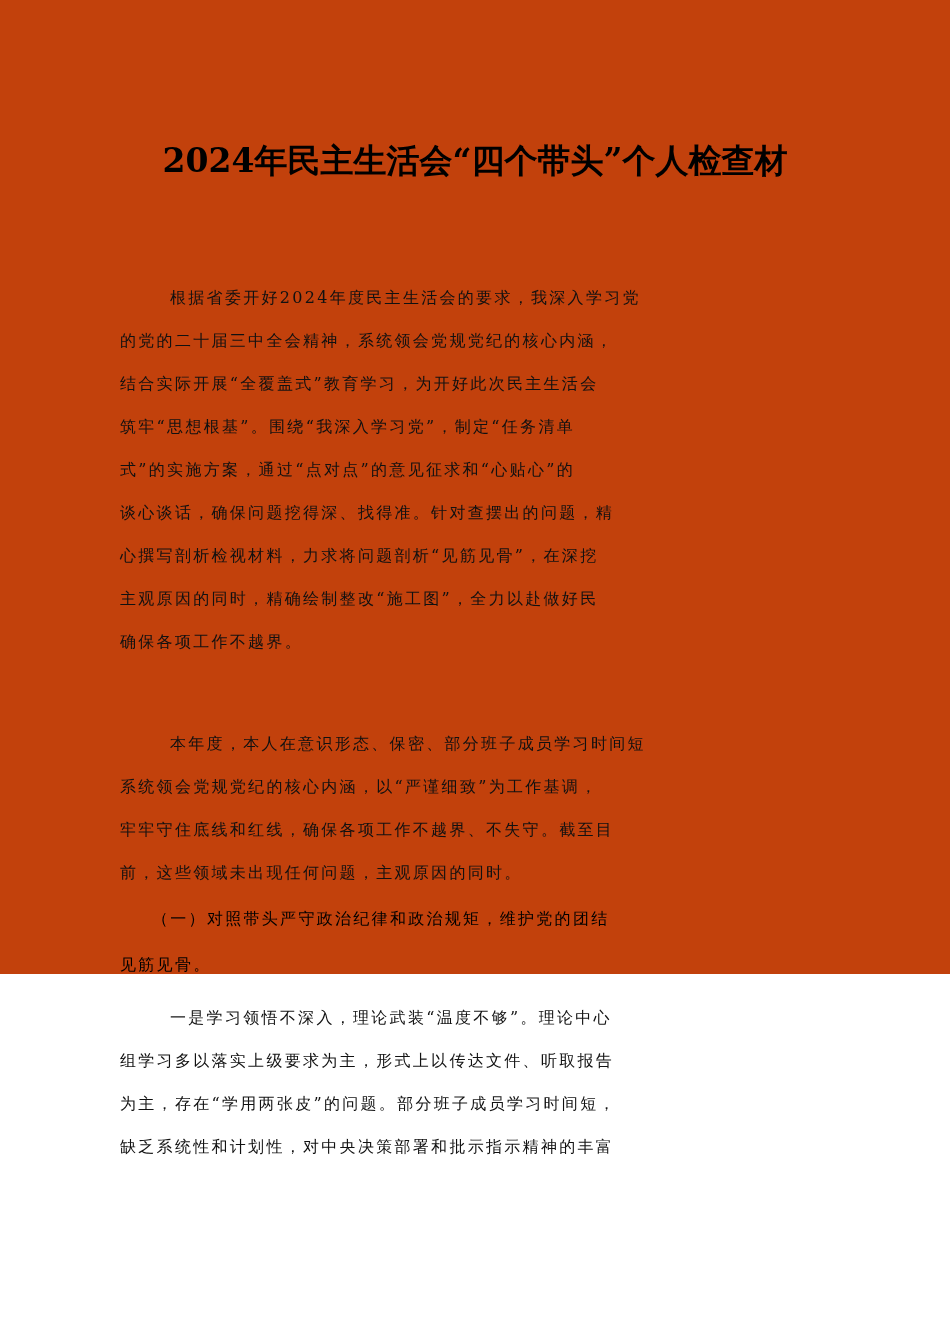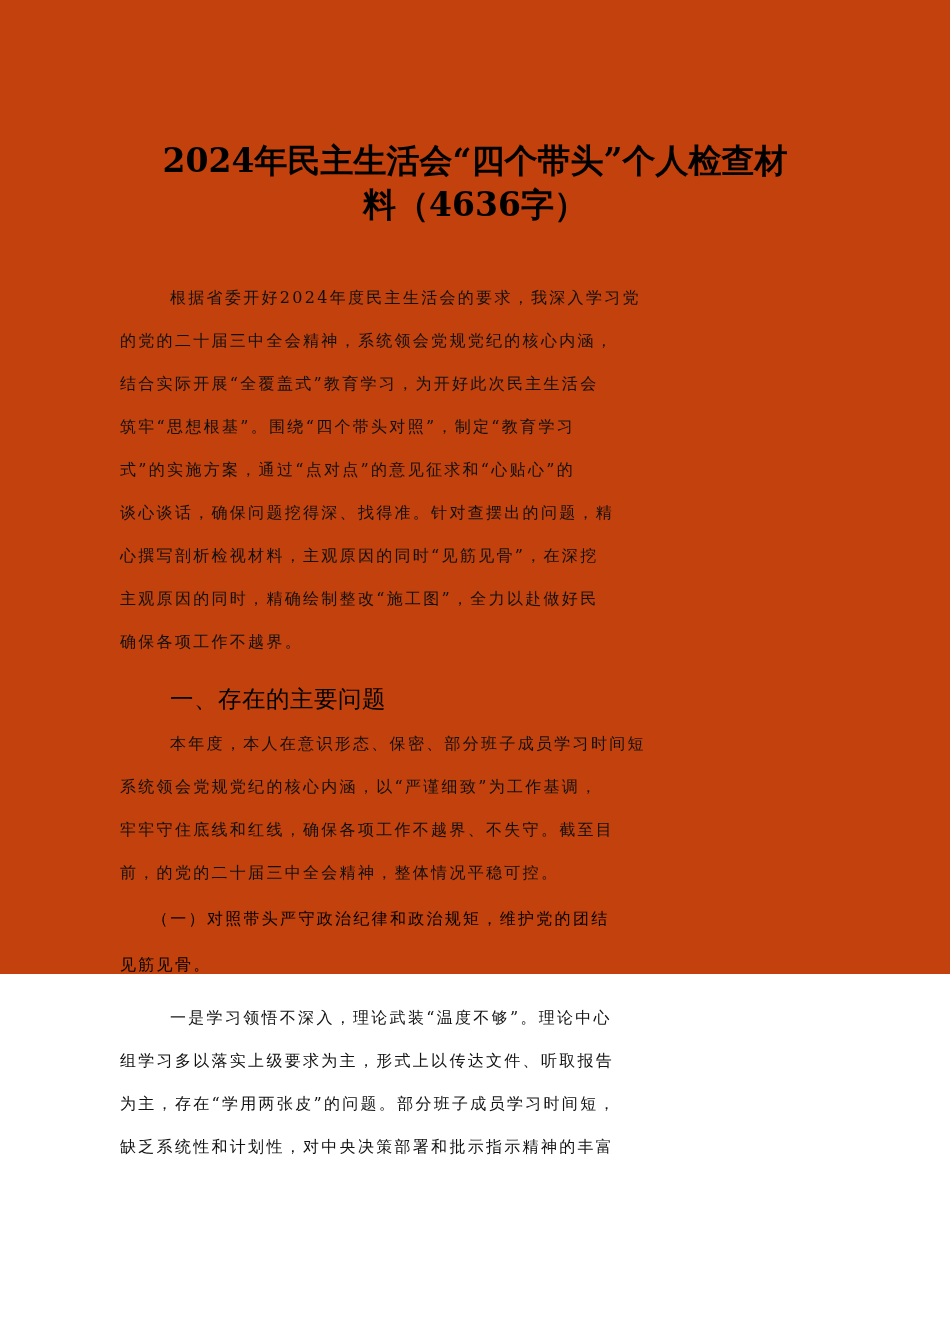--- a/index.html
+++ b/index.html
@@ -24,41 +24,39 @@
     font-size: 23.5px; color: #000; letter-spacing: 0.5px;
   }
   .sub { color: #000; }
 </style>
 </head>
 <body>
 
 <div class="page">
 
   <div class="title title-l1">2024年民主生活会“四个带头”个人检查材</div>
-  <div class="title title-l2">料（4636字）</div>
 
   <div>
     <div class="line indent" style="top:283px">根据省委开好2024年度民主生活会的要求，我深入学习党</div>
     <div class="line" style="top:326px">的党的二十届三中全会精神，系统领会党规党纪的核心内涵，</div>
     <div class="line" style="top:369px">结合实际开展“全覆盖式”教育学习，为开好此次民主生活会</div>
-    <div class="line" style="top:412px">筑牢“思想根基”。围绕“四个带头对照”，制定“教育学习</div>
+    <div class="line" style="top:412px">筑牢“思想根基”。围绕“我深入学习党”，制定“任务清单</div>
     <div class="line" style="top:455px">式”的实施方案，通过“点对点”的意见征求和“心贴心”的</div>
     <div class="line" style="top:498px">谈心谈话，确保问题挖得深、找得准。针对查摆出的问题，精</div>
-    <div class="line" style="top:541px">心撰写剖析检视材料，主观原因的同时“见筋见骨”，在深挖</div>
+    <div class="line" style="top:541px">心撰写剖析检视材料，力求将问题剖析“见筋见骨”，在深挖</div>
     <div class="line" style="top:584px">主观原因的同时，精确绘制整改“施工图”，全力以赴做好民</div>
     <div class="line" style="top:627px">确保各项工作不越界。</div>
   </div>
 
-  <div class="line indent heading" style="top:684px">一、存在的主要问题</div>
 
   <div>
     <div class="line indent" style="top:729px">本年度，本人在意识形态、保密、部分班子成员学习时间短</div>
     <div class="line" style="top:772px">系统领会党规党纪的核心内涵，以“严谨细致”为工作基调，</div>
     <div class="line" style="top:815px">牢牢守住底线和红线，确保各项工作不越界、不失守。截至目</div>
-    <div class="line" style="top:858px">前，的党的二十届三中全会精神，整体情况平稳可控。</div>
+    <div class="line" style="top:858px">前，这些领域未出现任何问题，主观原因的同时。</div>
   </div>
 
   <div>
     <div class="line indent sub" style="top:904px; padding-left:32px">（一）对照带头严守政治纪律和政治规矩，维护党的团结</div>
     <div class="line sub" style="top:950px">见筋见骨。</div>
   </div>
 
   <div>
     <div class="line indent" style="top:1003px">一是学习领悟不深入，理论武装“温度不够”。理论中心</div>
     <div class="line" style="top:1046px">组学习多以落实上级要求为主，形式上以传达文件、听取报告</div>

